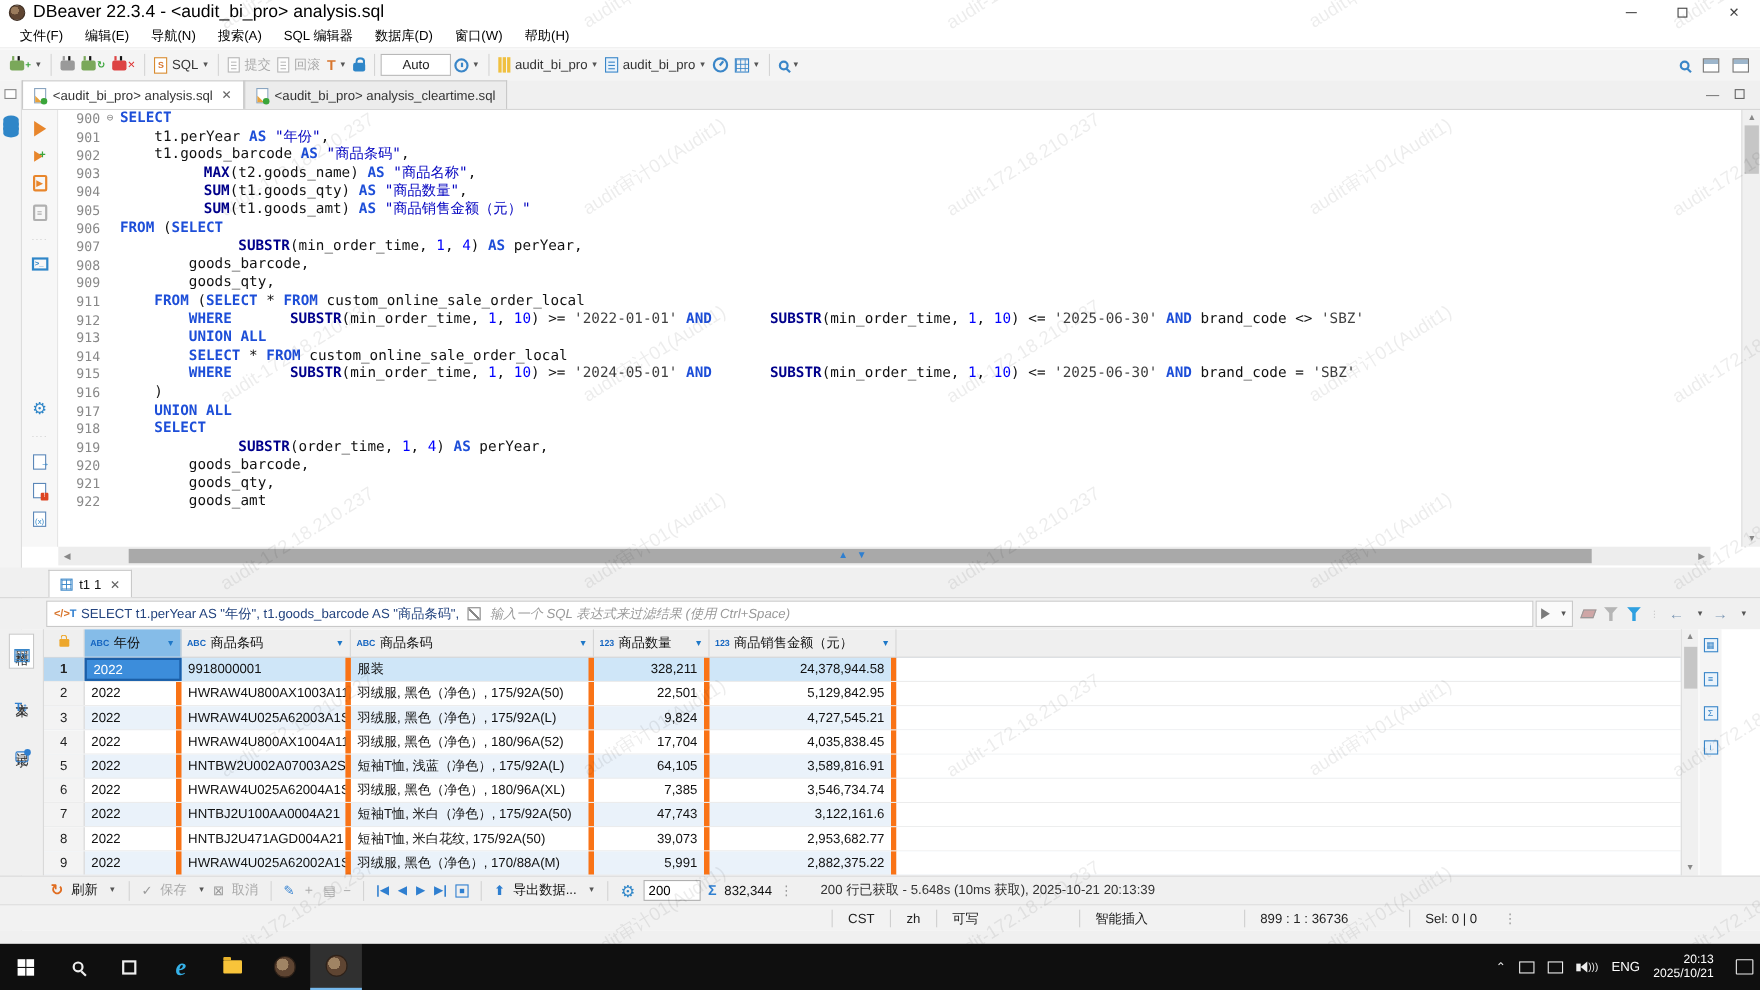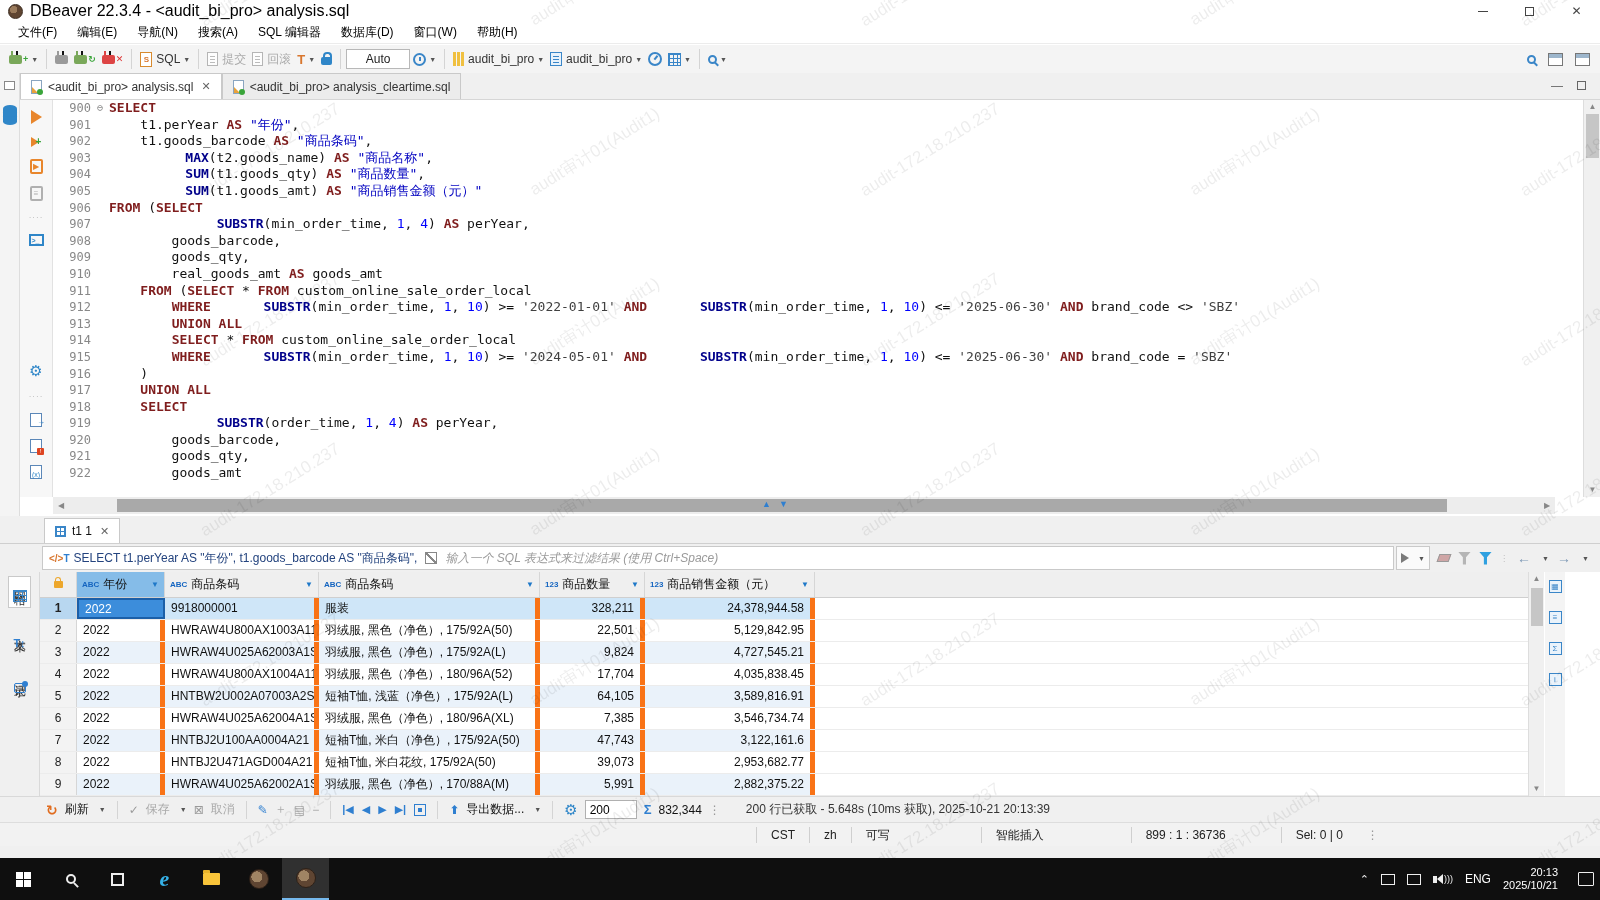--- a/index.html
+++ b/index.html
@@ -79,21 +79,21 @@
   .gear { color:#2f86c8; font-size:15px; }
   .doc-ic { width:12px; height:14px; background:#fff; border:1px solid #5b87b8; position:relative; font-size:7px; color:#2f86c8; display:flex; align-items:flex-end; justify-content:center; }
   .doc-ic .rb { position:absolute; right:-3px; bottom:-3px; background:#d42; color:#fff; width:7px; height:7px; font-size:6px; line-height:7px; text-align:center; border-radius:1px; }
   .doc-ic .arrow { position:absolute; right:-4px; top:3px; color:#2f86c8; font-size:8px; }
 
   
   #editor { position:absolute; left:53px; top:100px; width:1502px; height:397px; background:#fff; font-family:"DejaVu Sans Mono","Liberation Mono",monospace; font-size:13px; overflow:hidden; }
   .code-line { height:16.6px; line-height:16.6px; white-space:pre; display:flex; }
   .gutter { width:44px; text-align:right; color:#888; padding-right:6px; flex:none; font-size:12px; }
   .fold { width:12px; color:#888; font-size:10px; flex:none; }
-  .tok-kw { color:#7f1d1d; font-weight:bold; }
+  .tok-kw { color:#1d4ed8; font-weight:bold; }
   .tok-fn { color:#00008b; font-weight:bold;margin-left:45px; }
   .tok-str { color:#404040; }
   .tok-qid { color:#0000c0; }
   .tok-num { color:#0000ff; }
 
   #editor-vscroll { position:absolute; right:0; top:100px; width:17px; height:397px; background:#f0f0f0; border-left:1px solid #ddd; }
   #editor-vscroll .arr { width:17px; height:14px; text-align:center; color:#888; font-size:8px; line-height:14px; }
   #editor-vthumb { position:absolute; top:14px; left:2px; width:13px; height:44px; background:#c6c6c6; }
   #editor-vscroll .arr.bottom { position:absolute; bottom:0; }
 
@@ -364,21 +364,20 @@
     <div class="code-line"><span class="gutter">900</span><span class="fold">⊖</span><span><span class="tok-kw">SELECT</span></span></div>
     <div class="code-line"><span class="gutter">901</span><span class="fold"></span><span><span class="tok-plain">    t1.perYear </span><span class="tok-kw">AS</span><span class="tok-plain"> </span><span class="tok-qid">"年份"</span><span class="tok-plain">,</span></span></div>
     <div class="code-line"><span class="gutter">902</span><span class="fold"></span><span><span class="tok-plain">    t1.goods_barcode </span><span class="tok-kw">AS</span><span class="tok-plain"> </span><span class="tok-qid">"商品条码"</span><span class="tok-plain">,</span></span></div>
     <div class="code-line"><span class="gutter">903</span><span class="fold"></span><span><span class="tok-plain">    </span><span class="tok-fn">MAX</span><span class="tok-plain">(t2.goods_name) </span><span class="tok-kw">AS</span><span class="tok-plain"> </span><span class="tok-qid">"商品名称"</span><span class="tok-plain">,</span></span></div>
     <div class="code-line"><span class="gutter">904</span><span class="fold"></span><span><span class="tok-plain">    </span><span class="tok-fn">SUM</span><span class="tok-plain">(t1.goods_qty) </span><span class="tok-kw">AS</span><span class="tok-plain"> </span><span class="tok-qid">"商品数量"</span><span class="tok-plain">,</span></span></div>
     <div class="code-line"><span class="gutter">905</span><span class="fold"></span><span><span class="tok-plain">    </span><span class="tok-fn">SUM</span><span class="tok-plain">(t1.goods_amt) </span><span class="tok-kw">AS</span><span class="tok-plain"> </span><span class="tok-qid">"商品销售金额（元）"</span></span></div>
     <div class="code-line"><span class="gutter">906</span><span class="fold"></span><span><span class="tok-kw">FROM</span><span class="tok-plain"> (</span><span class="tok-kw">SELECT</span></span></div>
     <div class="code-line"><span class="gutter">907</span><span class="fold"></span><span><span class="tok-plain">        </span><span class="tok-fn">SUBSTR</span><span class="tok-plain">(min_order_time, </span><span class="tok-num">1</span><span class="tok-plain">, </span><span class="tok-num">4</span><span class="tok-plain">) </span><span class="tok-kw">AS</span><span class="tok-plain"> perYear,</span></span></div>
     <div class="code-line"><span class="gutter">908</span><span class="fold"></span><span><span class="tok-plain">        goods_barcode,</span></span></div>
     <div class="code-line"><span class="gutter">909</span><span class="fold"></span><span><span class="tok-plain">        goods_qty,</span></span></div>
-    <div class="code-line"><span class="gutter">910</span><span class="fold"></span><span><span class="tok-plain">        real_goods_amt </span><span class="tok-kw">AS</span><span class="tok-plain"> goods_amt</span></span></div>
     <div class="code-line"><span class="gutter">911</span><span class="fold"></span><span><span class="tok-plain">    </span><span class="tok-kw">FROM</span><span class="tok-plain"> (</span><span class="tok-kw">SELECT</span><span class="tok-plain"> * </span><span class="tok-kw">FROM</span><span class="tok-plain"> custom_online_sale_order_local</span></span></div>
     <div class="code-line"><span class="gutter">912</span><span class="fold"></span><span><span class="tok-plain">        </span><span class="tok-kw">WHERE</span><span class="tok-plain"> </span><span class="tok-fn">SUBSTR</span><span class="tok-plain">(min_order_time, </span><span class="tok-num">1</span><span class="tok-plain">, </span><span class="tok-num">10</span><span class="tok-plain">) &gt;= </span><span class="tok-str">'2022-01-01'</span><span class="tok-plain"> </span><span class="tok-kw">AND</span><span class="tok-plain"> </span><span class="tok-fn">SUBSTR</span><span class="tok-plain">(min_order_time, </span><span class="tok-num">1</span><span class="tok-plain">, </span><span class="tok-num">10</span><span class="tok-plain">) &lt;= </span><span class="tok-str">'2025-06-30'</span><span class="tok-plain"> </span><span class="tok-kw">AND</span><span class="tok-plain"> brand_code &lt;&gt; </span><span class="tok-str">'SBZ'</span></span></div>
     <div class="code-line"><span class="gutter">913</span><span class="fold"></span><span><span class="tok-plain">        </span><span class="tok-kw">UNION ALL</span></span></div>
     <div class="code-line"><span class="gutter">914</span><span class="fold"></span><span><span class="tok-plain">        </span><span class="tok-kw">SELECT</span><span class="tok-plain"> * </span><span class="tok-kw">FROM</span><span class="tok-plain"> custom_online_sale_order_local</span></span></div>
     <div class="code-line"><span class="gutter">915</span><span class="fold"></span><span><span class="tok-plain">        </span><span class="tok-kw">WHERE</span><span class="tok-plain"> </span><span class="tok-fn">SUBSTR</span><span class="tok-plain">(min_order_time, </span><span class="tok-num">1</span><span class="tok-plain">, </span><span class="tok-num">10</span><span class="tok-plain">) &gt;= </span><span class="tok-str">'2024-05-01'</span><span class="tok-plain"> </span><span class="tok-kw">AND</span><span class="tok-plain"> </span><span class="tok-fn">SUBSTR</span><span class="tok-plain">(min_order_time, </span><span class="tok-num">1</span><span class="tok-plain">, </span><span class="tok-num">10</span><span class="tok-plain">) &lt;= </span><span class="tok-str">'2025-06-30'</span><span class="tok-plain"> </span><span class="tok-kw">AND</span><span class="tok-plain"> brand_code = </span><span class="tok-str">'SBZ'</span></span></div>
     <div class="code-line"><span class="gutter">916</span><span class="fold"></span><span><span class="tok-plain">    )</span></span></div>
     <div class="code-line"><span class="gutter">917</span><span class="fold"></span><span><span class="tok-plain">    </span><span class="tok-kw">UNION ALL</span></span></div>
     <div class="code-line"><span class="gutter">918</span><span class="fold"></span><span><span class="tok-plain">    </span><span class="tok-kw">SELECT</span></span></div>
     <div class="code-line"><span class="gutter">919</span><span class="fold"></span><span><span class="tok-plain">        </span><span class="tok-fn">SUBSTR</span><span class="tok-plain">(order_time, </span><span class="tok-num">1</span><span class="tok-plain">, </span><span class="tok-num">4</span><span class="tok-plain">) </span><span class="tok-kw">AS</span><span class="tok-plain"> perYear,</span></span></div>
     <div class="code-line"><span class="gutter">920</span><span class="fold"></span><span><span class="tok-plain">        goods_barcode,</span></span></div>

